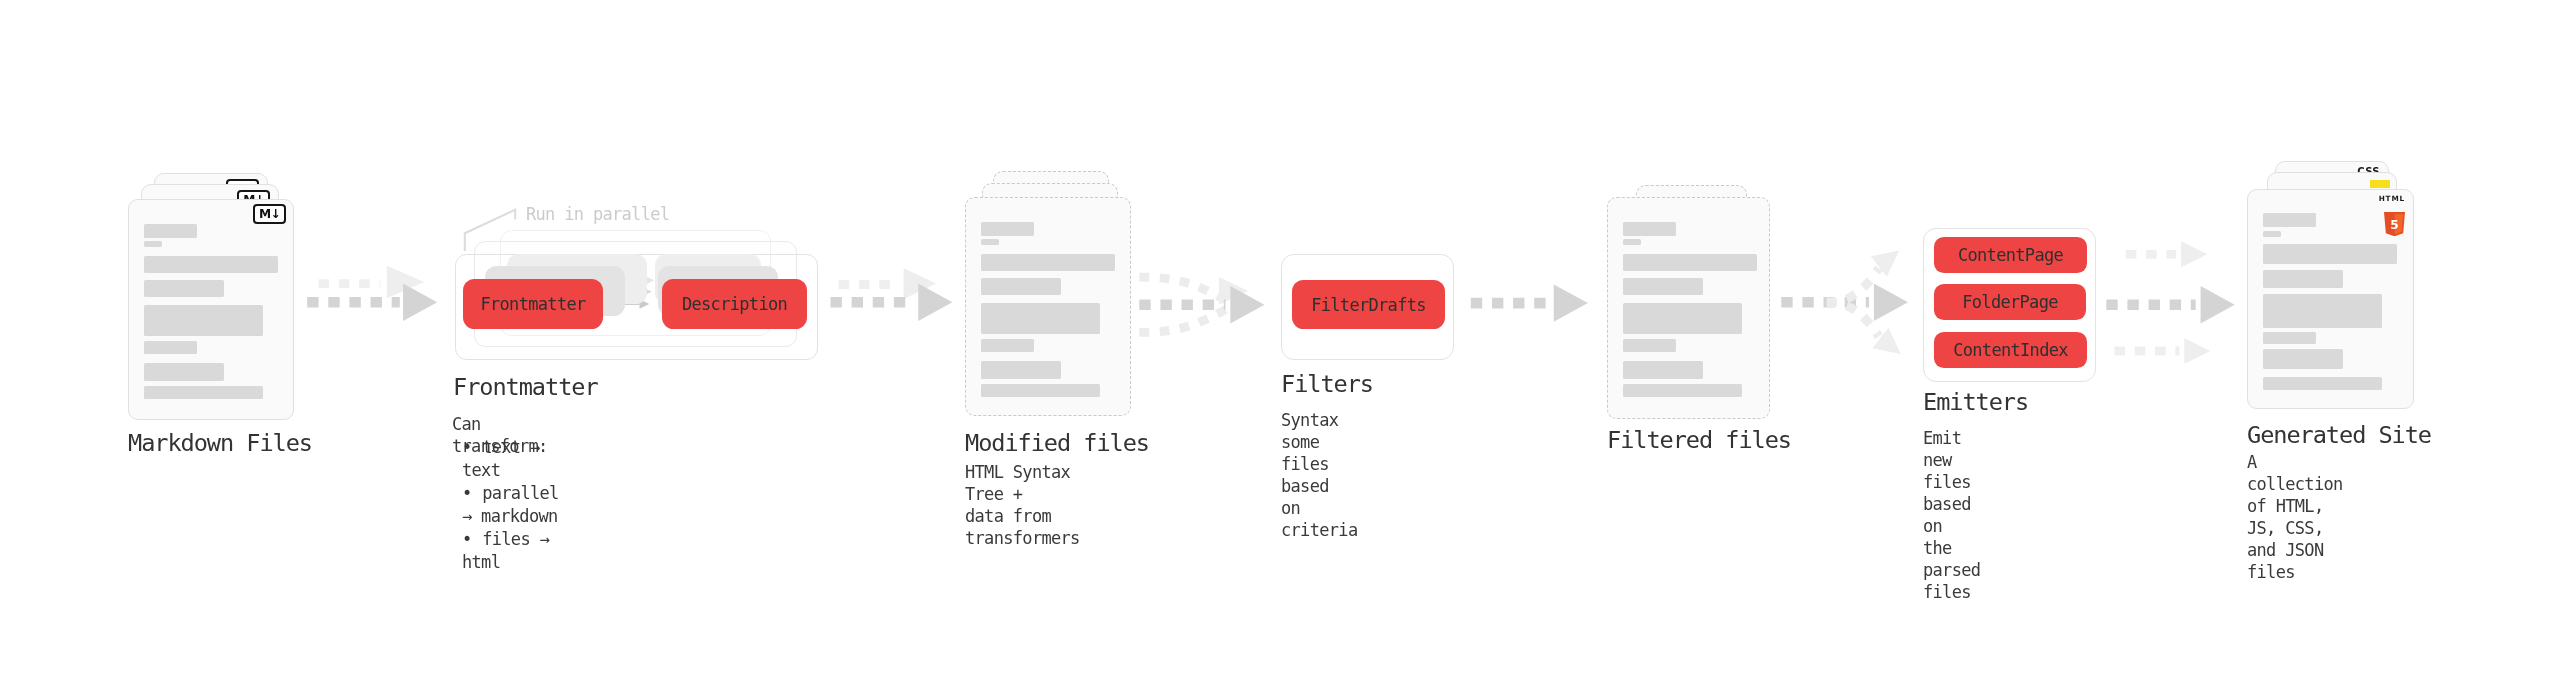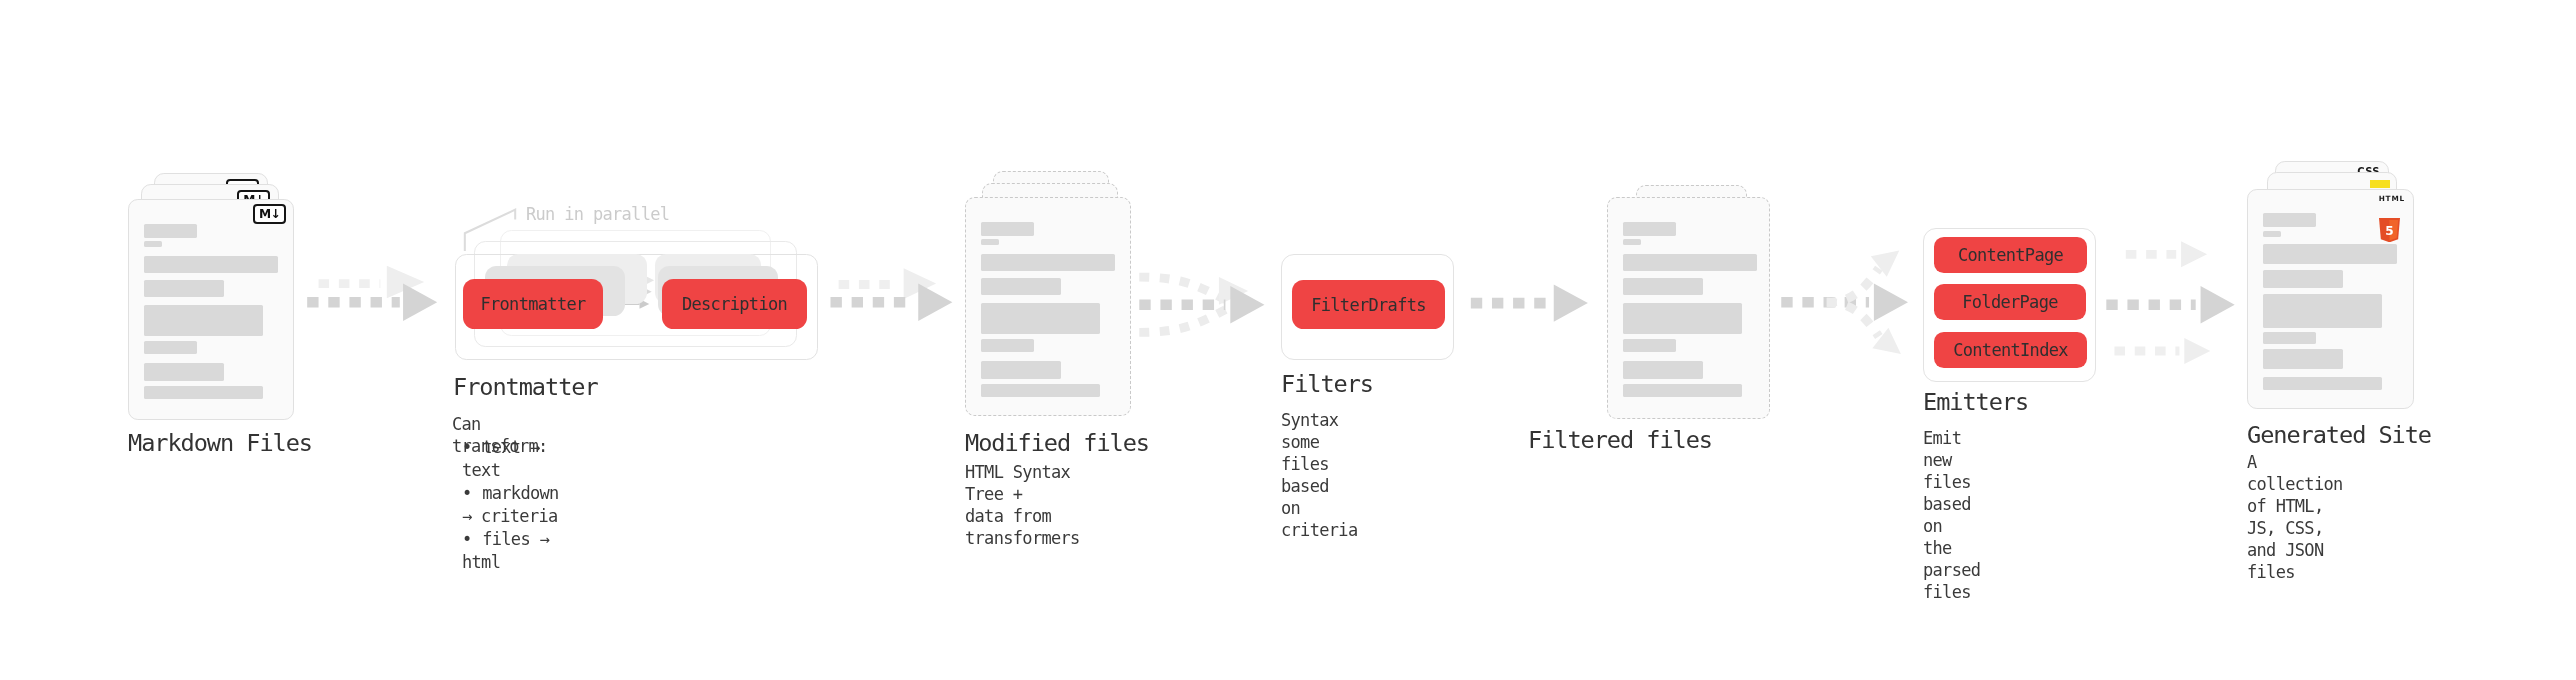--- a/index.html
+++ b/index.html
@@ -26,21 +26,21 @@
   .stage,.card,.pill,.fbox{z-index:1;}
   .dm{stroke:#d4d4d4;stroke-width:13;stroke-dasharray:14 12;}
   .df{stroke:#efefef;stroke-width:11;stroke-dasharray:13 12;}
   .cf{stroke:#ececec;stroke-width:11;stroke-dasharray:12 13;fill:none;}
   .hm{fill:#d4d4d4;}
   .hf{fill:#eeeeee;}
   .csslogo{position:absolute;top:4.1px;right:8.1px;display:flex;flex-direction:column;align-items:center;gap:0.8px;}
   .csslogo .w{font-family:"DejaVu Sans",sans-serif;font-weight:800;font-size:10px;color:#1a1a1a;letter-spacing:0.4px;}
   .csslogo .u{width:13px;height:3.3px;background:#2965f1;}
   .jslogo{position:absolute;top:6.5px;right:6.5px;width:19.5px;height:8.1px;background:#f7df1e;}
-  .htmllogo{position:absolute;top:4.1px;right:8.1px;display:flex;flex-direction:column;align-items:flex-start;gap:15px;}
+  .htmllogo{position:absolute;top:4.1px;right:8.1px;display:flex;flex-direction:column;align-items:flex-end;gap:9px;}
   .htmllogo .w{font-family:"DejaVu Sans",sans-serif;font-weight:800;font-size:7.3px;color:#1a1a1a;letter-spacing:0.8px;}
 </style>
 </head>
 <body>
 
 <div class="canvas">
 
   <svg class="arrows" width="2576" height="681" viewBox="0 0 3170 838">
 
     <g>
@@ -129,21 +129,21 @@
     <div class="pill" style="left:507px;top:254px;width:140px;height:50px;background:#eeeeee"></div>
     <div class="pill" style="left:485px;top:266px;width:140px;height:50px;background:#e3e3e3"></div>
     <div class="pill" style="left:655px;top:254px;width:106px;height:50px;background:#eeeeee"></div>
     <div class="pill" style="left:658px;top:266px;width:120px;height:50px;background:#e3e3e3"></div>
     <div class="pill" style="left:463px;top:279px;width:140px;height:50px">Frontmatter</div>
     <div class="pill" style="left:662px;top:279px;width:145px;height:50px">Description</div>
     <div class="stitle" style="left:453px;top:376px">Frontmatter</div>
     <div class="scap" style="left:452px;top:413px">Can transform:</div>
     <div class="bullets" style="left:462px;top:436px">
       <div class="bullet">text → text</div>
-      <div class="bullet">markdown → criteria</div>
+      <div class="bullet">parallel → markdown</div>
       <div class="bullet">files → html</div>
     </div>
   </div>
 
   <div class="stage">
     <div class="card dashed" style="left:993px;top:171px;width:116px;height:219px;z-index:1"></div>
     <div class="card dashed" style="left:982px;top:183px;width:136px;height:219px;z-index:2"></div>
     <div class="card dashed" style="left:965px;top:197px;width:166px;height:219px;z-index:3">
       <i class="bar" style="top:24.4px;width:53px;height:14px"></i>
       <i class="bar" style="top:41px;width:18.7px;height:5.7px"></i>
@@ -172,21 +172,21 @@
     <div class="card dashed" style="left:1607px;top:197px;width:163px;height:222px;z-index:2">
       <i class="bar" style="top:24.4px;width:53px;height:14px"></i>
       <i class="bar" style="top:41px;width:18.7px;height:5.7px"></i>
       <i class="bar" style="top:56px;width:134px;height:17px"></i>
       <i class="bar" style="top:80px;width:80px;height:17px"></i>
       <i class="bar" style="top:105px;width:119px;height:31px"></i>
       <i class="bar" style="top:141px;width:53px;height:13px"></i>
       <i class="bar" style="top:163px;width:80px;height:18px"></i>
       <i class="bar" style="top:186px;width:119px;height:13px"></i>
     </div>
-    <div class="stitle" style="left:1528px;top:429px">Filtered files</div>
+    <div class="stitle" style="left:1607px;top:429px">Filtered files</div>
   </div>
 
   <div class="stage">
     <div class="fbox" style="left:1923px;top:228px;width:173px;height:154px"></div>
     <div class="pill" style="left:1934px;top:237px;width:153px;height:36px;border-radius:9.8px">ContentPage</div>
     <div class="pill" style="left:1934px;top:284px;width:152px;height:36px;border-radius:9.8px">FolderPage</div>
     <div class="pill" style="left:1934px;top:332px;width:153px;height:36px;border-radius:9.8px">ContentIndex</div>
     <div class="stitle" style="left:1923px;top:391px">Emitters</div>
     <div class="scap" style="left:1923px;top:427px">Emit new files based on
 the parsed files</div>

